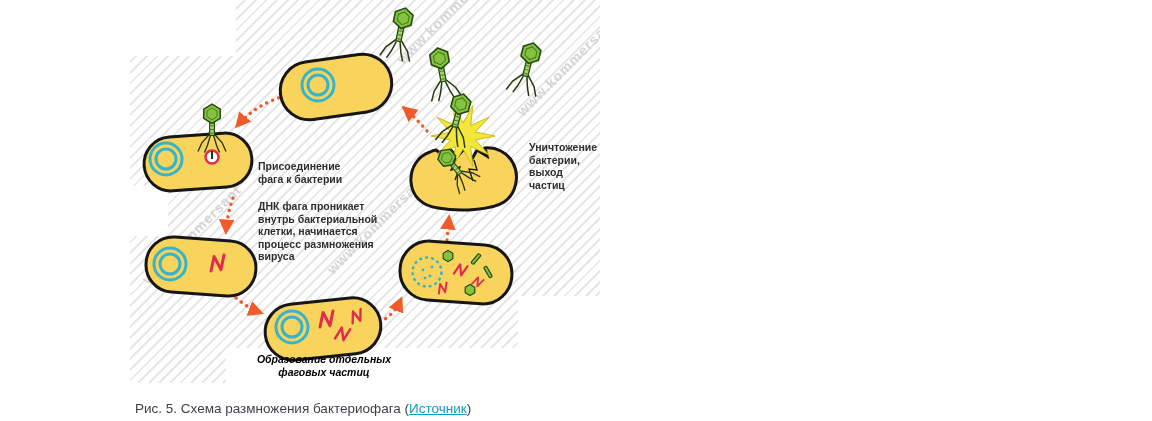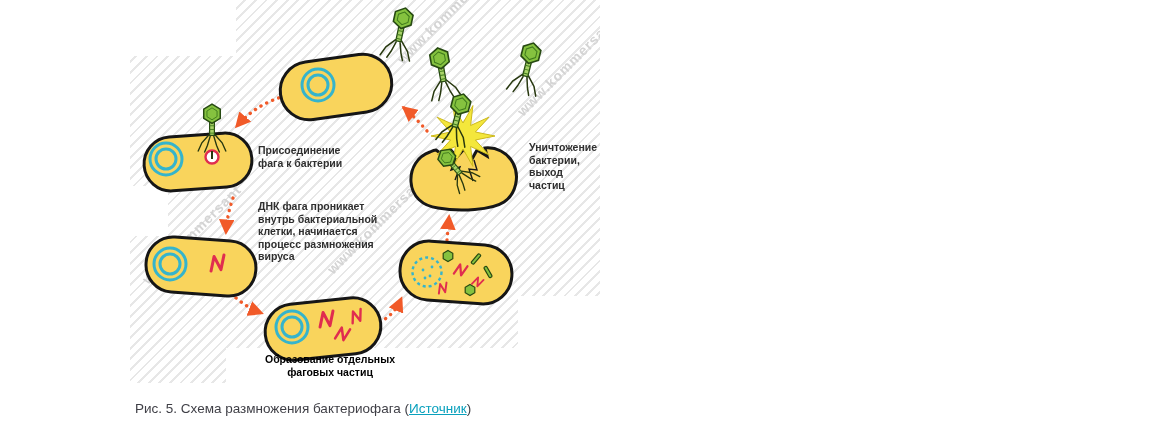--- a/index.html
+++ b/index.html
@@ -140,28 +140,28 @@
       <g>
         <path class="bact" d="M300 152 C288 156,280 168,281 182 C282 196,292 206,308 208 C330 212,362 210,374 202 C386 194,390 176,383 163 C377 152,366 147,355 148 L357 156 L347 150 L342 159 L334 149 L327 157 L320 149 L313 155 L306 150 C304 150,302 151,300 152 Z"></path>
         <polygon class="burst" points="365,136 345.4,140 358.9,154.8 340.6,146.5 342.9,166.4 333,149 323.1,166.4 325.4,146.5 307.1,154.8 320.6,140 301,136 320.6,132 307.1,117.2 325.4,125.5 323.1,105.6 333,123 342.9,105.6 340.6,125.5 358.9,117.2 345.4,132"></polygon>
         <path class="crack" d="M326,158 l-5,12 l9,-3 l-5,13"></path>
         <path class="crack" d="M344,160 l3,10 l-8,-1 l4,12"></path>
         <use href="#phage" xlink:href="#phage" transform="translate(333,96) rotate(15)"></use>
         <use href="#phage" xlink:href="#phage" transform="translate(312,152) rotate(-40) scale(0.88)"></use>
       </g>
     </svg>
 
-    <div class="lbl" style="left:128px; top:144px;">Присоединение
+    <div class="lbl" style="left:128px; top:160px;">Присоединение
 фага к бактерии</div>
     <div class="lbl" style="left:128px; top:200px;">ДНК фага проникает
 внутрь бактериальной
 клетки, начинается
 процесс размножения
 вируса</div>
-    <div class="lbl center" style="left:120px; top:353px; width:160px;">Образование отдельных
+    <div class="lbl center" style="left:114px; top:353px; width:160px;font-style:italic;">Образование отдельных
 фаговых частиц</div>
     <div class="lbl" style="left:399px; top:141px;">Уничтожение
 бактерии,
 выход частиц</div>
   </div>
 
   <div class="caption">
     <span>Рис. 5. Схема размножения бактериофага (</span><a href="#">Источник</a><span>)</span>
   </div>
 

